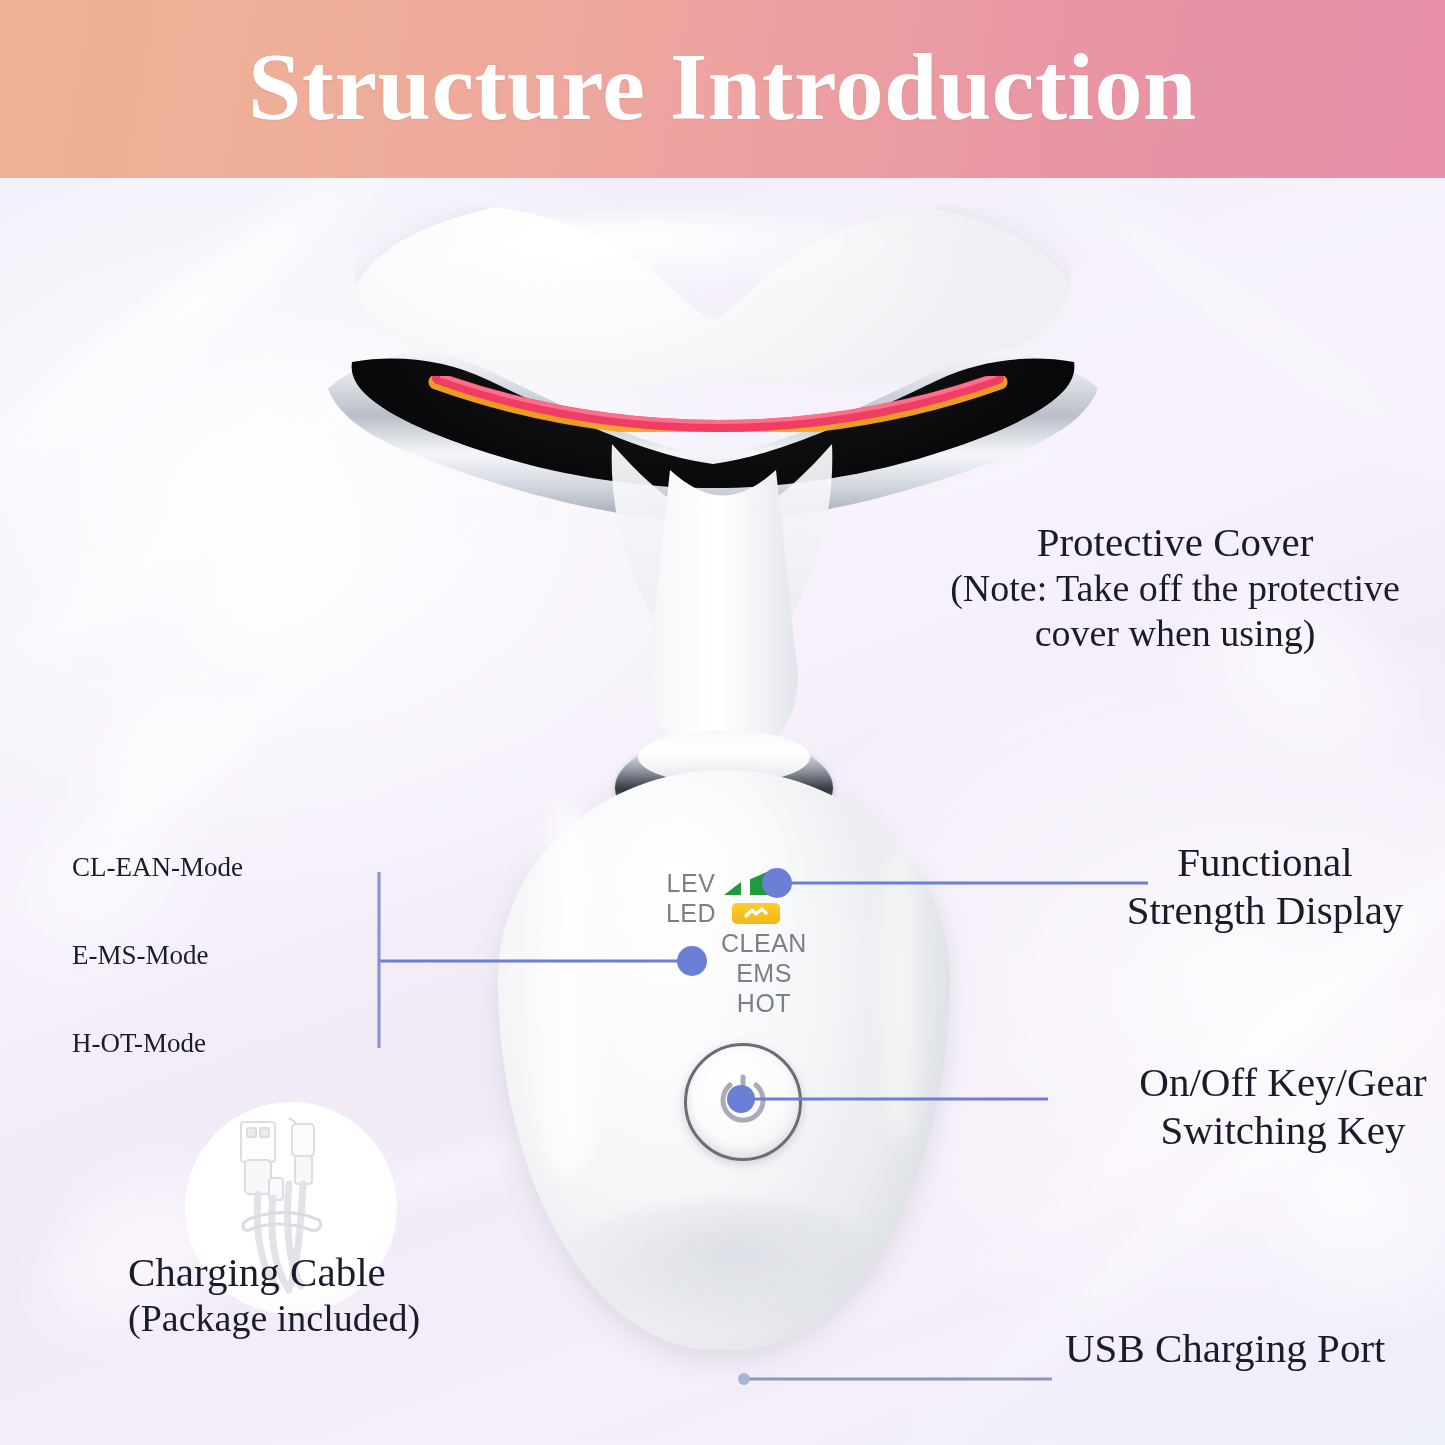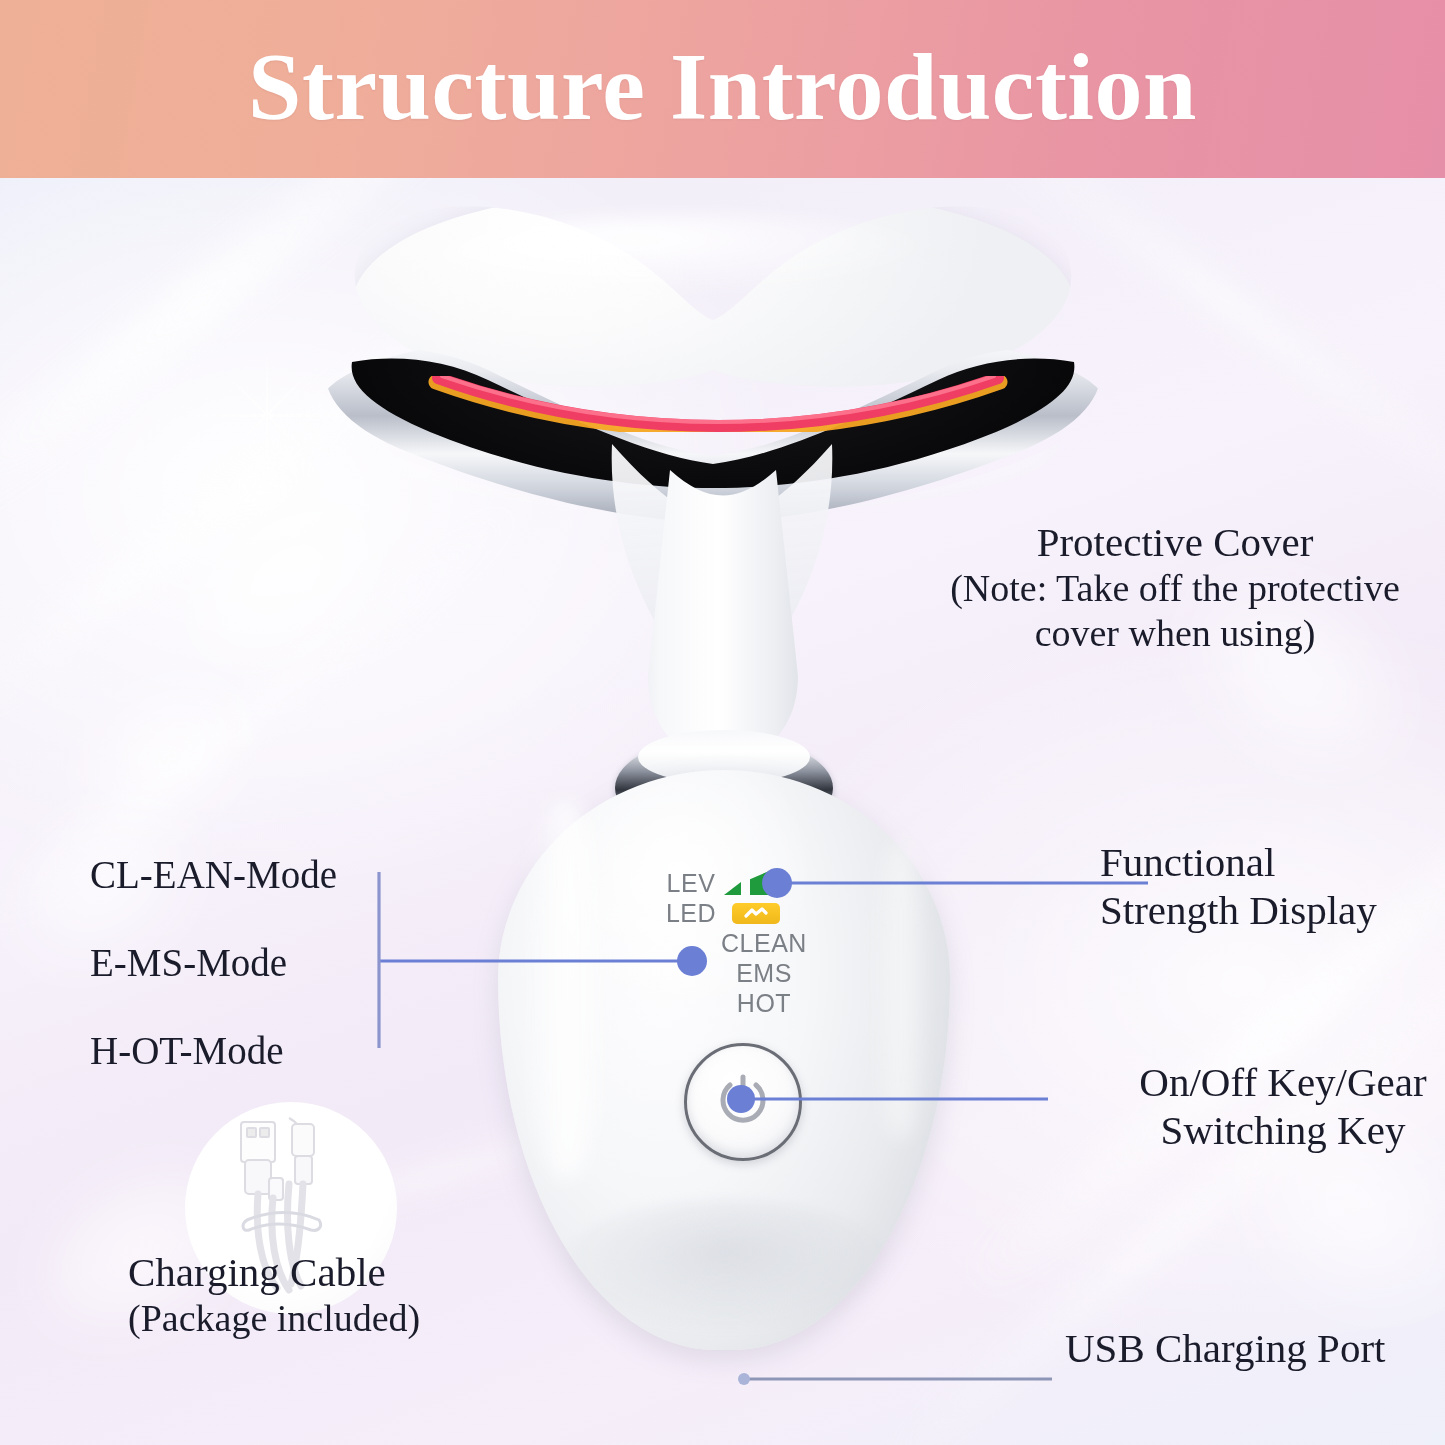--- a/index.html
+++ b/index.html
@@ -297,31 +297,31 @@
     color: #1a1c2b;
     line-height: 1.18;
   }
   .c-protective {
     left: 940px; top: 518px; width: 470px;
     text-align: center; font-size: 41px; font-family: Liberation Serif, serif;
   }
   .c-protective .note { font-size: 38px; }
   .c-functional {
     left: 1100px; top: 838px; width: 330px;
-    font-size: 41px;
+    text-align: center; font-size: 41px;
   }
   .c-onoff {
     left: 1098px; top: 1058px; width: 370px;
     text-align: center; font-size: 41px;
   }
   .c-usb {
     left: 1065px; top: 1324px; width: 380px;
     text-align: left; font-size: 41px;
   }
-  .c-modes { left: 72px; top: 852px; width: 300px; font-size: 39px; margin-left: 18px; }
+  .c-modes { left: 72px; top: 852px; width: 300px; font-size: 27px; }
   .c-modes div { height: 88px; }
   .c-cable {
     left: 128px; top: 1248px; width: 340px;
     text-align: left; font-size: 41px;
   }
   .c-cable .sub { font-size: 38px; }
 </style>
 </head>
 <body>
 

